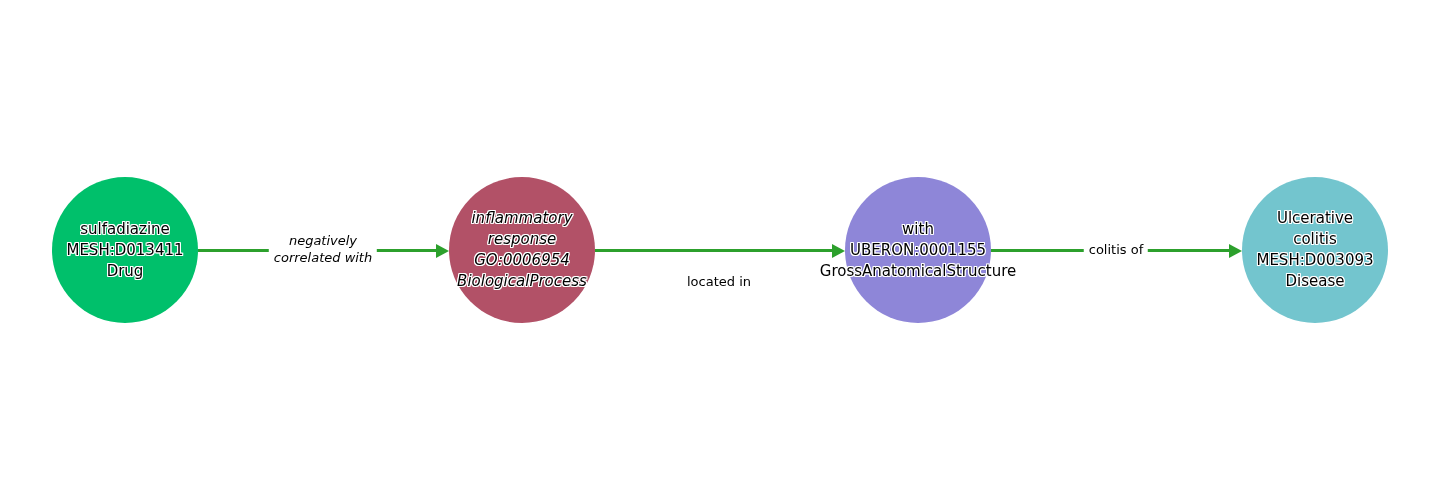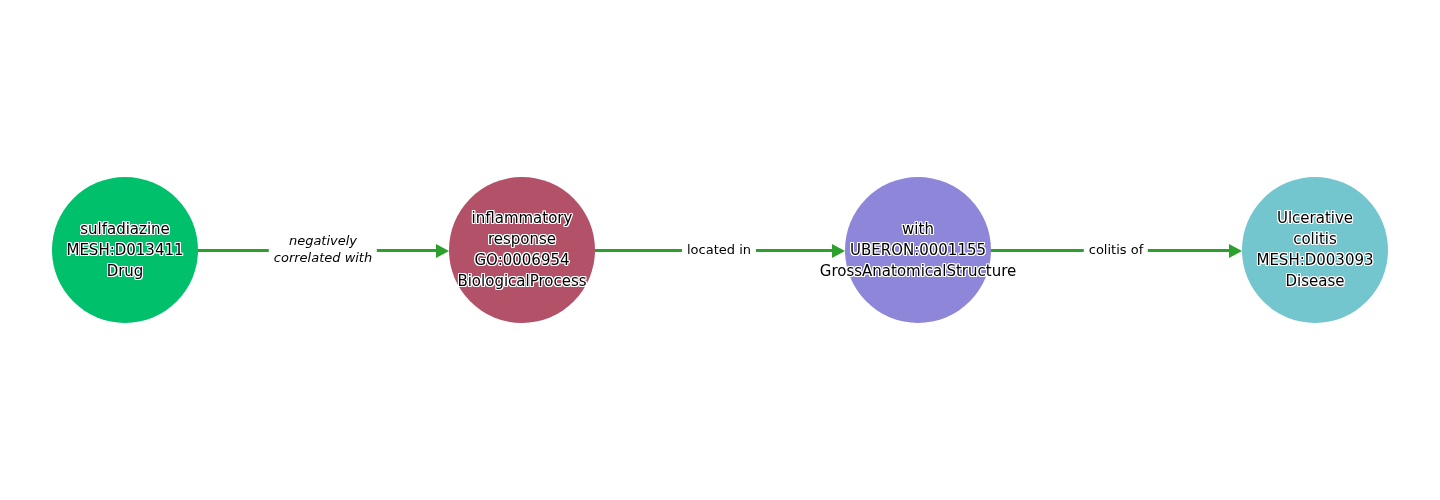--- a/index.html
+++ b/index.html
@@ -67,29 +67,29 @@
     background: #ffffff;
     padding: 1px 5px;
     text-align: center;
     white-space: pre-line;
     font-size: 13px;
     line-height: 17px;
     color: #000000;
   }
   
   .n0 { left: 52px; }   .l0 { left: -35px; }
-  .n1 { left: 449px; }  .l1 { left: 362px; }
+  .n1 { left: 449px; }  .l1 { left: 362px; font-style: italic; }
   .n2 { left: 845px; }  .l2 { left: 758px; }
   .n3 { left: 1242px; } .l3 { left: 1155px; }
   
   .e0 { left: 198px; width: 251px; }
   .e1 { left: 595px; width: 250px; }
   .e2 { left: 991px; width: 251px; }
   .el0 { left: 323px; font-style: italic; }
-  .el1 { left: 719px; }
+  .el1 { left: 719px; margin-top: 32px; }
   .el2 { left: 1116px; }
 </style>
 </head>
 <body>
 
 <div class="canvas">
 
   <div class="edge e0">
     <div class="edge-line" style="background-color: rgb(44, 160, 44);"></div>
     <div class="arrowhead" style="border-left-color: rgb(44, 160, 44);"></div>

